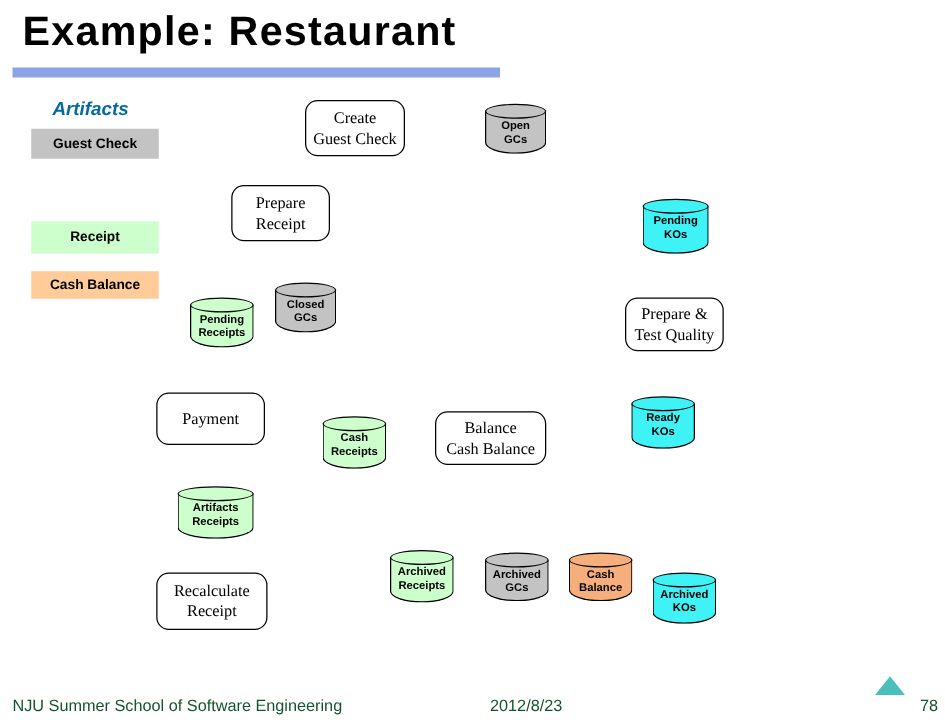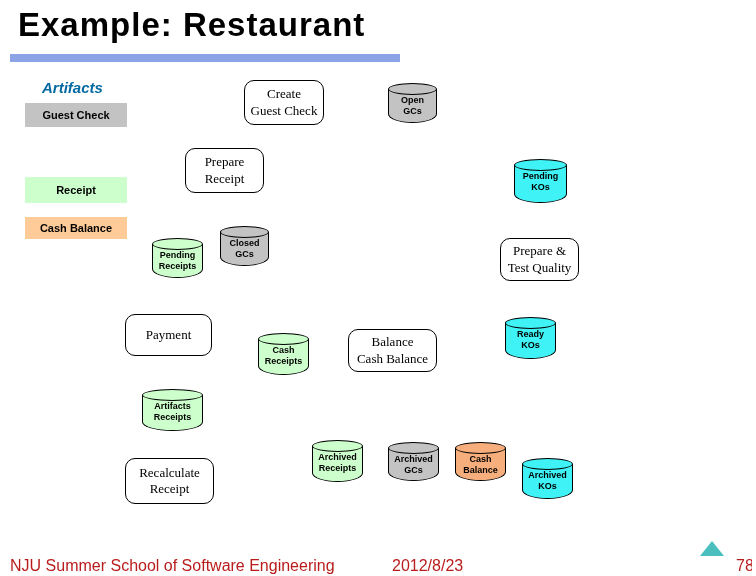--- a/index.html
+++ b/index.html
@@ -53,21 +53,21 @@
   #c-closed{left:220px;top:226px;width:49px;height:40px;}
   #c-rkos{left:505px;top:317px;width:51px;height:42px;}
   #c-paid{left:258px;top:333px;width:51px;height:42px;}
   #c-disagreed{left:142px;top:389px;width:61px;height:42px;}
   #c-areceipts{left:312px;top:440px;width:51px;height:42px;}
   #c-agcs{left:388px;top:442px;width:51px;height:39px;}
   #c-cashbal{left:455px;top:442px;width:51px;height:39px;}
   #c-akos{left:522px;top:458px;width:51px;height:41px;}
 
   
-  .footer-text{position:absolute;top:557px;font-size:16px;color:#b91c1c;white-space:nowrap;}
+  .footer-text{position:absolute;top:557px;font-size:13px;color:#14532d;white-space:nowrap;}
   #f-left{left:10px;}
   #f-date{left:392px;}
   #f-page{left:736px;}
   .nav-triangle{position:absolute;left:700px;top:541px;width:0;height:0;
         border-left:12px solid transparent;border-right:12px solid transparent;
         border-bottom:15px solid var(--fill);}
 </style>
 </head>
 <body>
 

